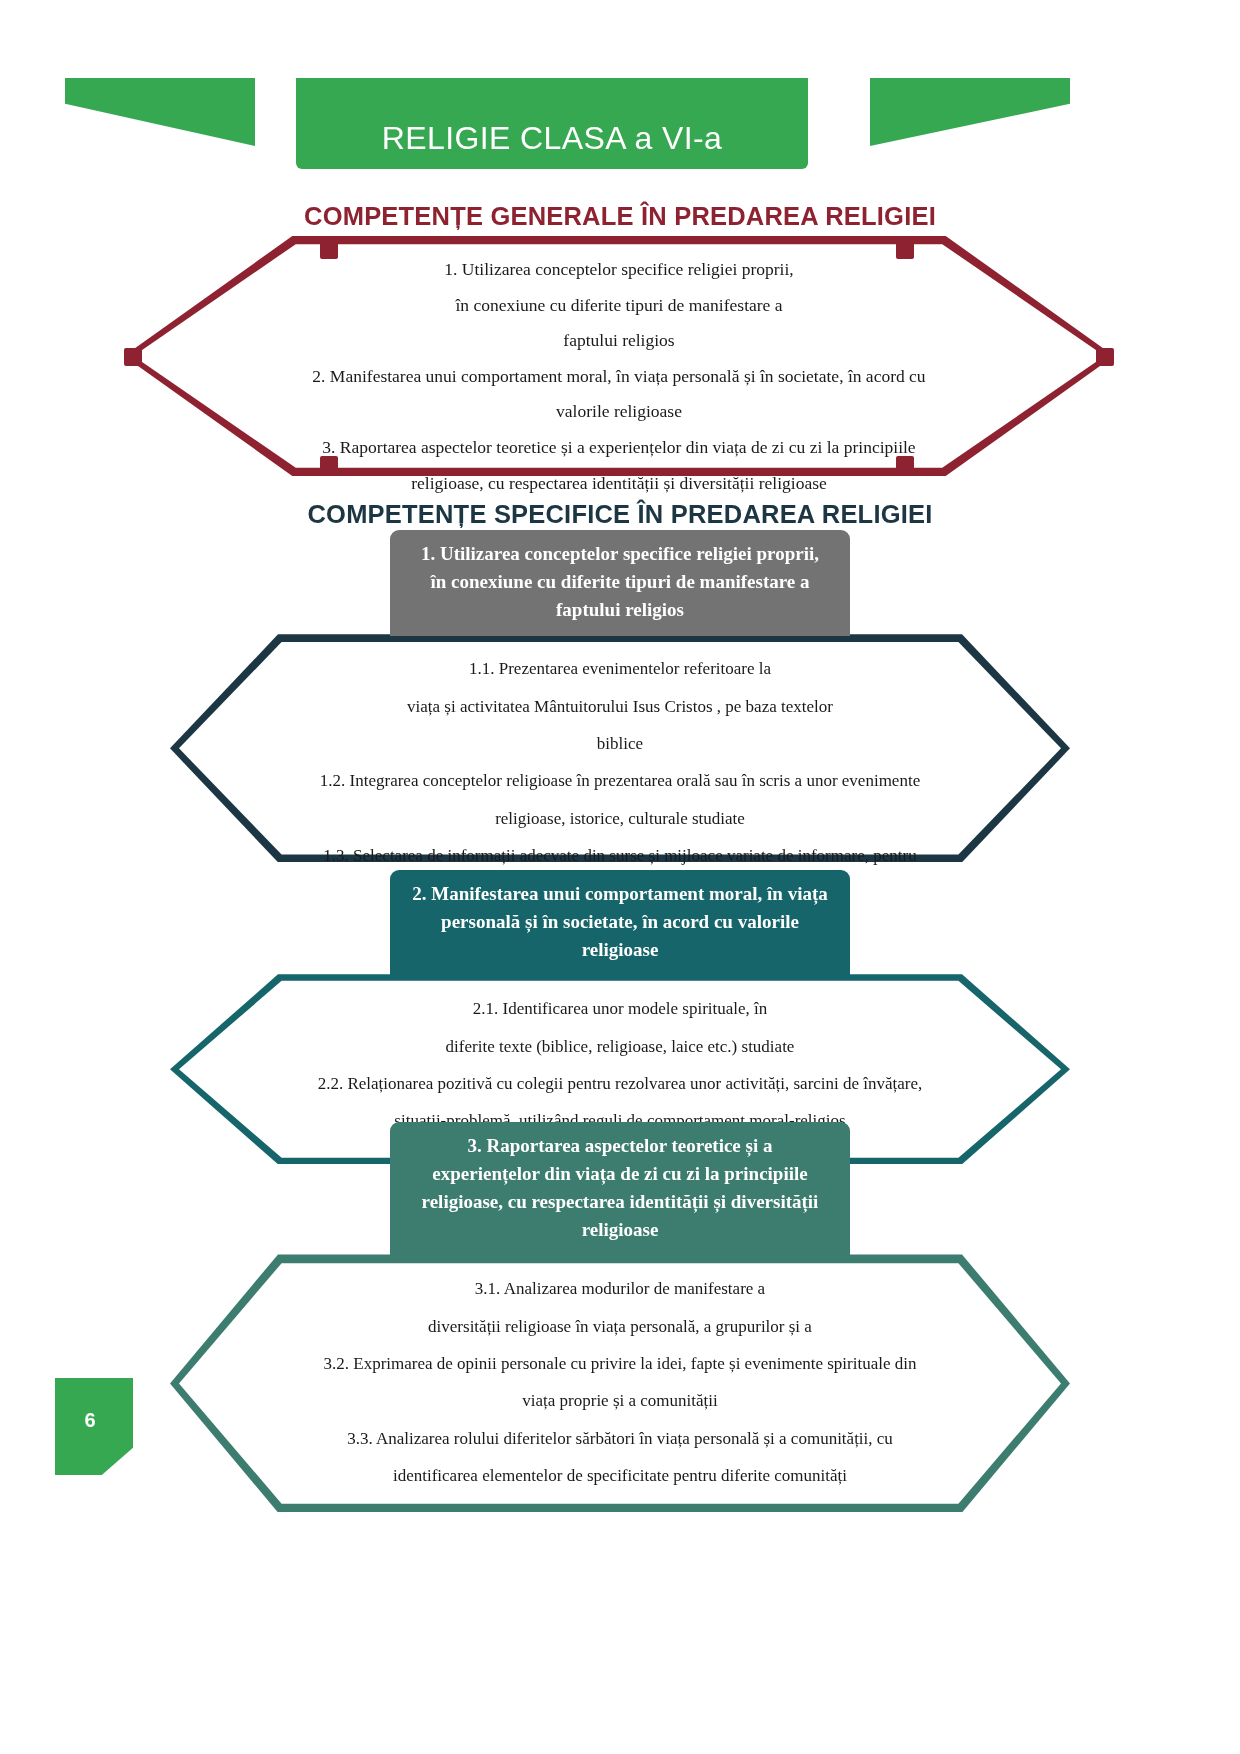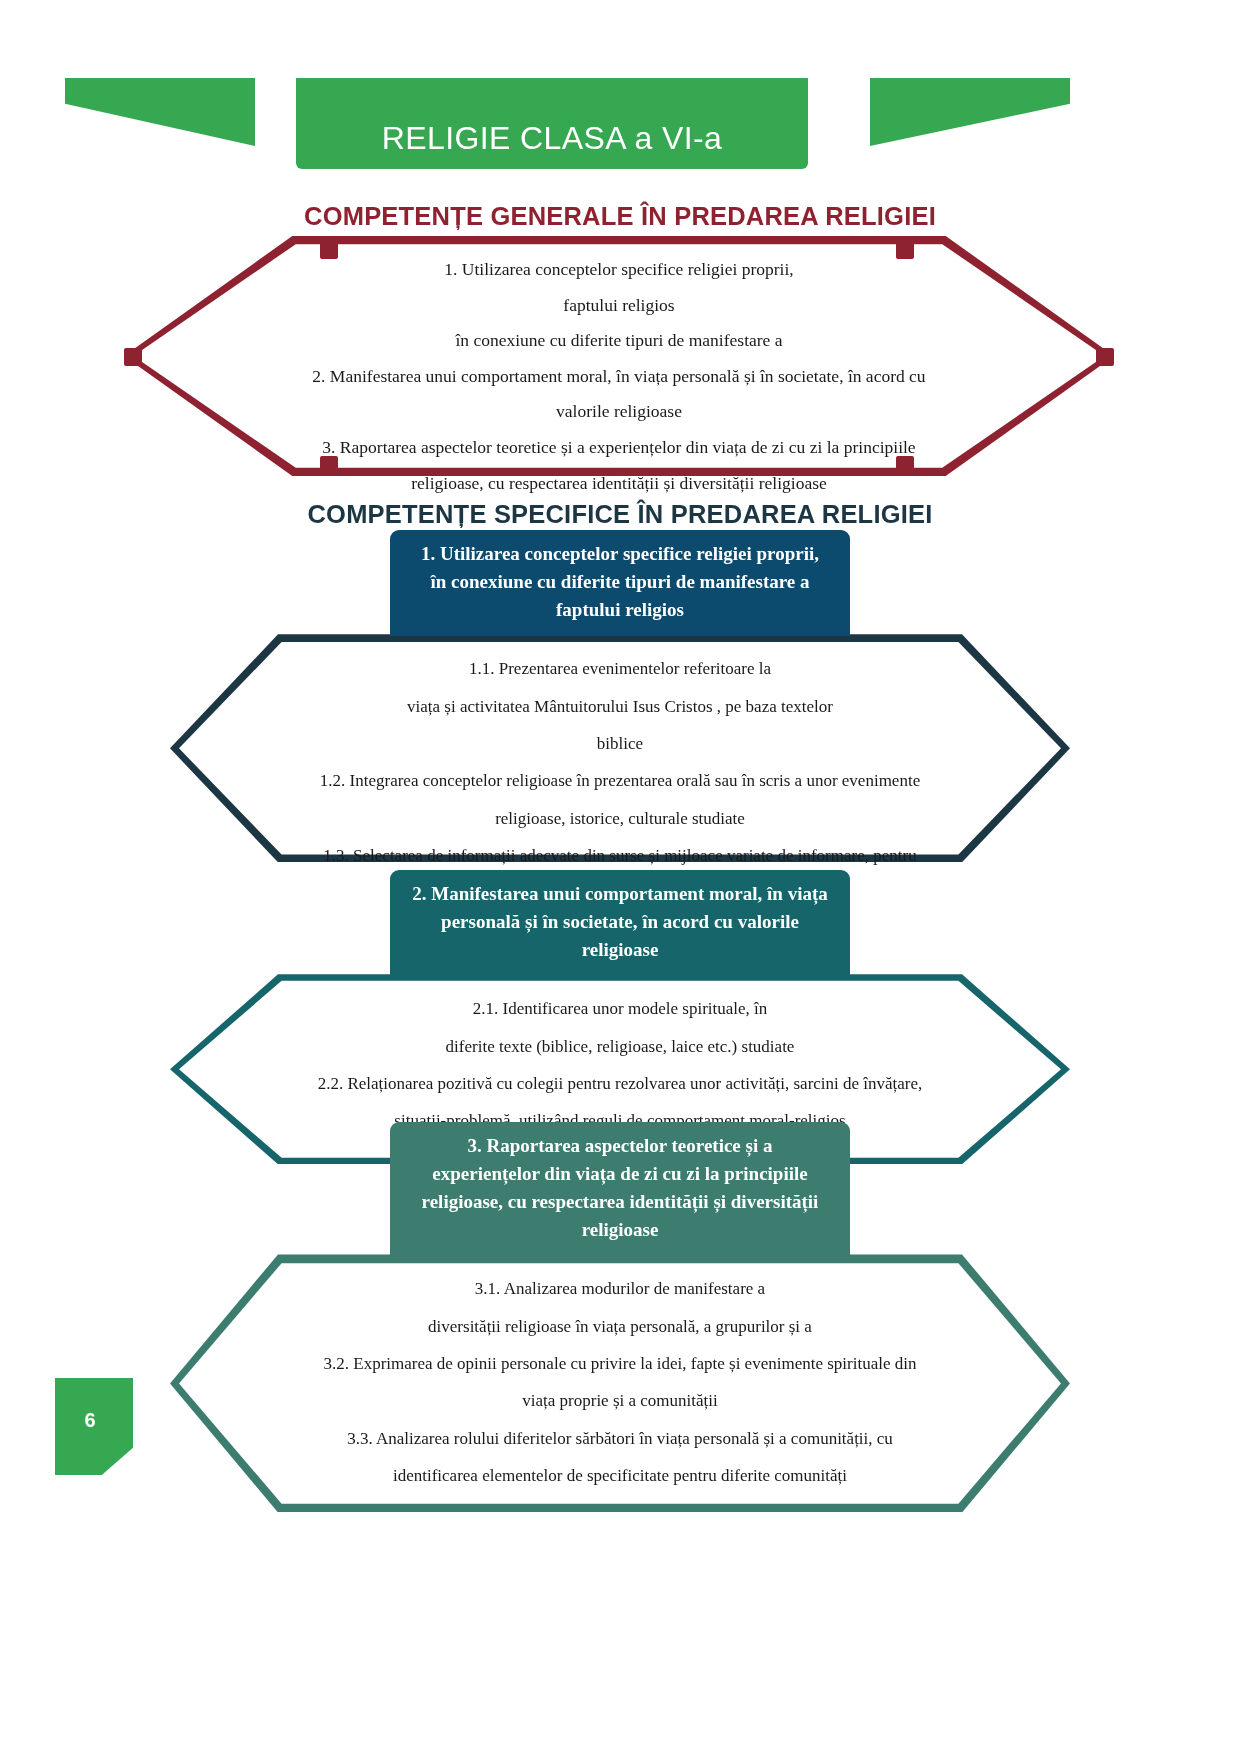--- a/index.html
+++ b/index.html
@@ -164,21 +164,21 @@
   }
   .hex-line {
     text-align: center;
     font-size: 17px;
     color: #1a1a1a;
     line-height: 1.55;
   }
 
   
   #g1 { top: 530px; }
-  #g1 .banner { background: #0c4a6e; }
+  #g1 .banner { background: #737373; }
   #g1 .hexwrap { height: 228px; }
   #g1 .hshape { background: #1d3644; }
 
   #g2 { top: 870px; }
   #g2 .banner { background: #15656b; }
   #g2 .hexwrap { height: 190px; }
   #g2 .hshape { background: #15656b; }
 
   #g3 { top: 1122px; }
   #g3 .banner { background: #3d7d6f; }
@@ -224,22 +224,22 @@
 <div class="gen-hex">
   <div class="shape"></div>
   <div class="nub nub-tl"></div>
   <div class="nub nub-tr"></div>
   <div class="nub nub-bl"></div>
   <div class="nub nub-br"></div>
   <div class="nub nub-l"></div>
   <div class="nub nub-r"></div>
   <div class="gen-body">
     <div class="gen-line">1. Utilizarea conceptelor specifice religiei  proprii,</div>
+    <div class="gen-line">în conexiune cu diferite tipuri de manifestare a</div>
     <div class="gen-line">faptului religios</div>
-    <div class="gen-line">în conexiune cu diferite tipuri de manifestare a</div>
     <div class="gen-line">2. Manifestarea unui comportament moral, în viața personală și în societate, în acord cu</div>
     <div class="gen-line">valorile religioase</div>
     <div class="gen-line">3. Raportarea aspectelor teoretice și a experiențelor din viața de zi cu zi la principiile</div>
     <div class="gen-line">religioase, cu respectarea identității și diversității religioase</div>
   </div>
 </div>
 
 <div class="sec-heading" id="h-specific">COMPETENȚE SPECIFICE ÎN PREDAREA RELIGIEI</div>
 
 <div class="group" id="g1">

